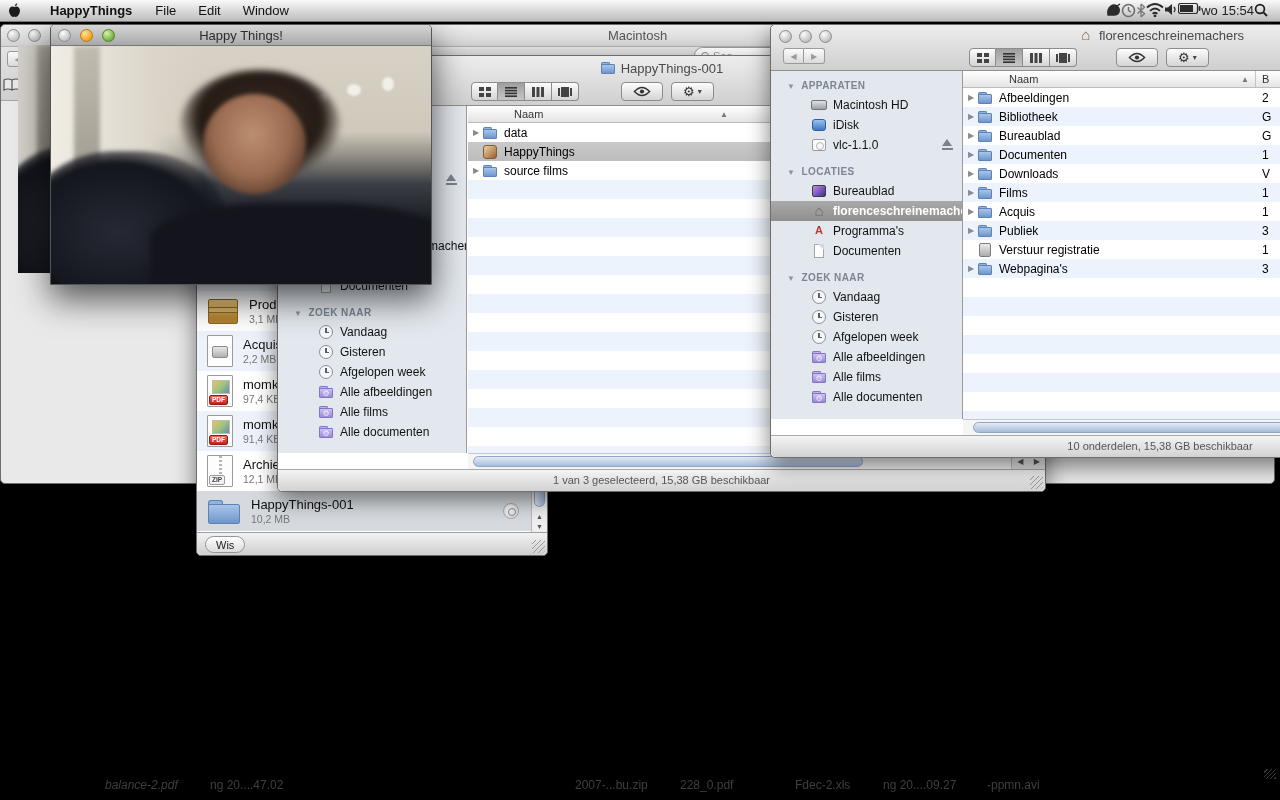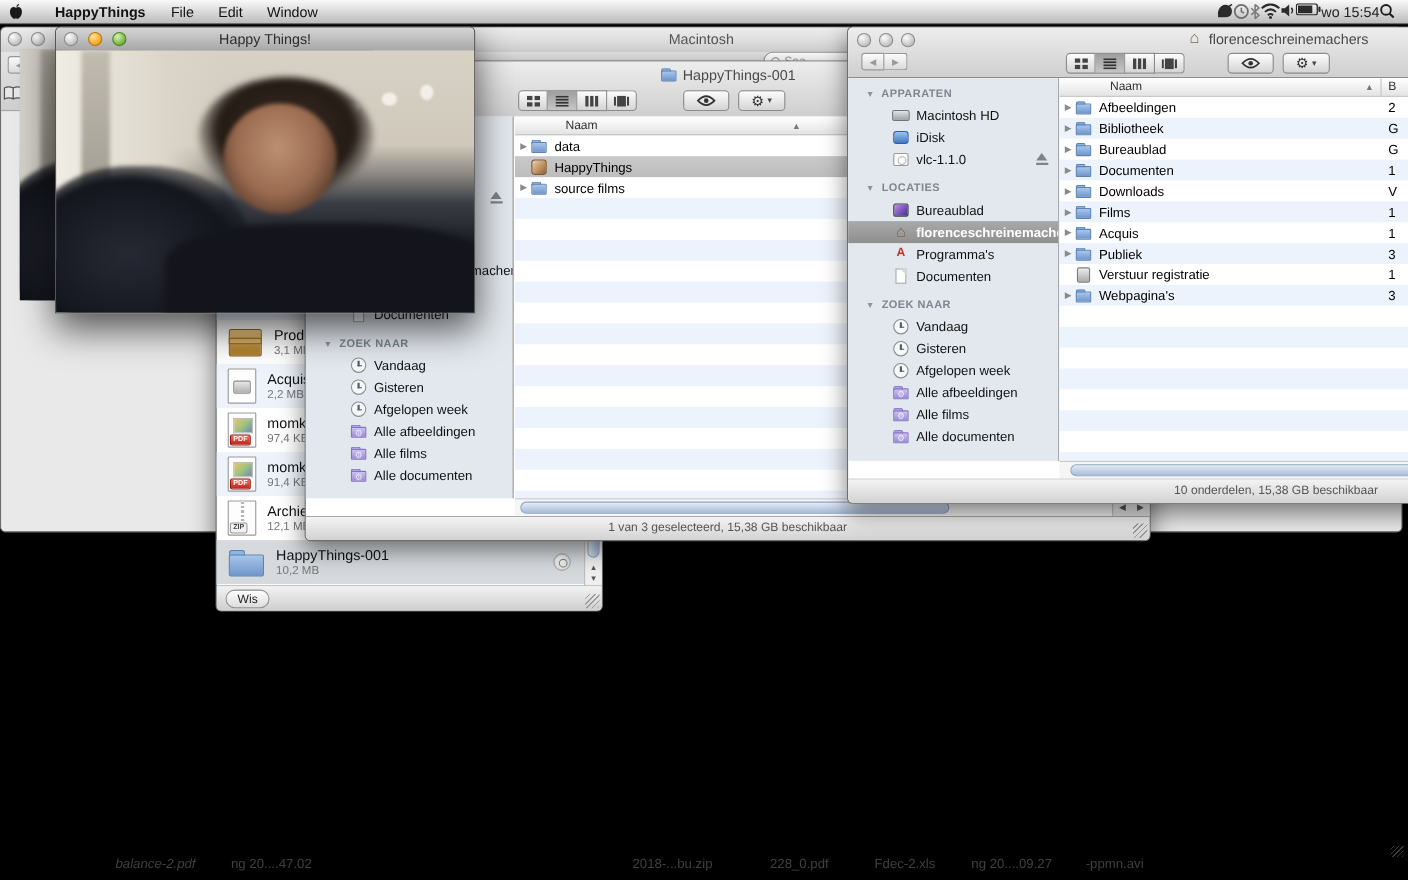--- a/index.html
+++ b/index.html
@@ -801,20 +801,20 @@
             <circle cx="6" cy="6" r="4.4" fill="none" stroke="#1d1d1d" stroke-width="1.7"></circle>
             <path d="M9.4 9.4 L13 13" stroke="#1d1d1d" stroke-width="1.9"></path>
           </svg>
       </span>
     </div>
   </div>
 
   <div id="desktop-labels">
       <span class="dlabel" style="left: 105px; font-style: italic;">balance-2.pdf</span>
       <span class="dlabel" style="left: 210px;">ng 20....47.02</span>
-      <span class="dlabel" style="left: 575px;">2018-...bu.zip</span>
-      <span class="dlabel" style="left: 700px;">228_0.pdf</span>
+      <span class="dlabel" style="left: 575px;">2007-...bu.zip</span>
+      <span class="dlabel" style="left: 680px;">228_0.pdf</span>
       <span class="dlabel" style="left: 795px;">Fdec-2.xls</span>
       <span class="dlabel" style="left: 883px;">ng 20....09.27</span>
       <span class="dlabel" style="left: 987px;">-ppmn.avi</span>
     </div>
   <div id="desktop-grip"></div>
 </div>
 
 </body></html>

